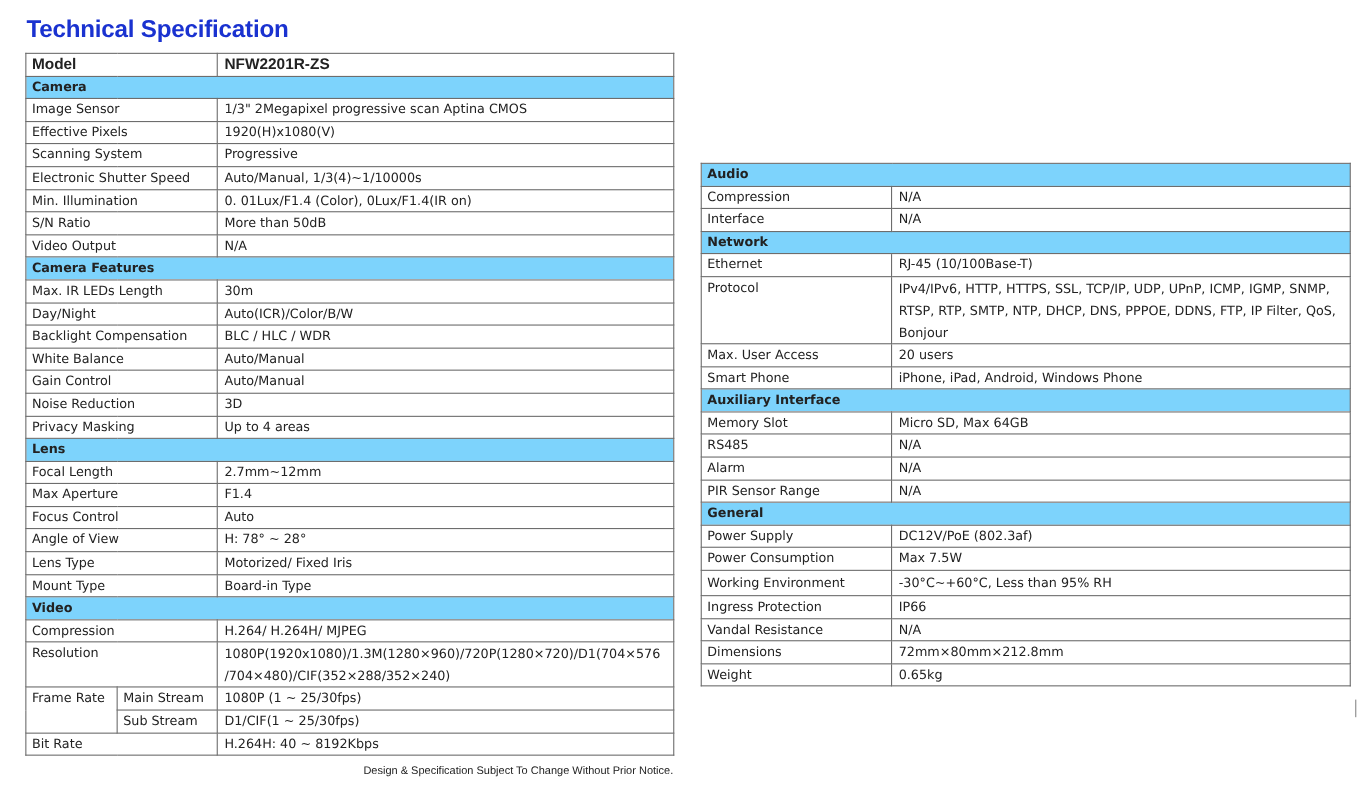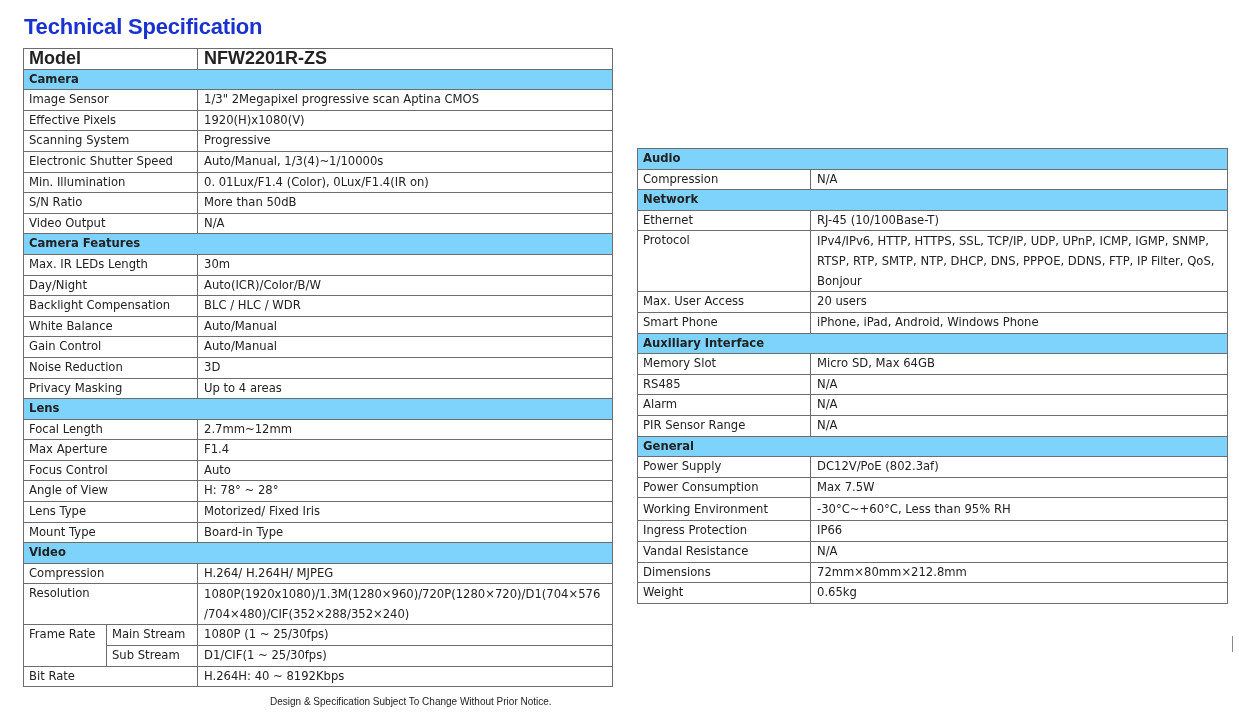--- a/index.html
+++ b/index.html
@@ -3,27 +3,27 @@
 <meta charset="utf-8">
 <style>
   html, body { margin: 0; padding: 0; background: #ffffff; }
   body { width: 1239px; height: 718px; position: relative; overflow: hidden; font-family: "DejaVu Sans", sans-serif; color: #222; }
   .title { position: absolute; left: 24px; top: 10px; font-family: "Liberation Sans", sans-serif; font-weight: bold; font-size: 22px; color: #1a32d0; letter-spacing: -0.2px; line-height: 34px; }
   table.spec { position: absolute; border-collapse: collapse; font-family: "DejaVu Sans", sans-serif; font-size: 11.6px; color: #222; table-layout: fixed; }
   table.spec td { border: 1px solid #6d6d6d; padding: 0 0 0 5px; height: 19.6px; line-height: 19.6px; white-space: nowrap; overflow: hidden; vertical-align: top; }
   table.spec td.val { padding-left: 6px; }
   table.spec td.multi { white-space: normal; line-height: 20px; }
   table.spec tr.section td { background: #7dd3fc; font-weight: bold; }
-  table.spec tr.model td { font-family: "Liberation Sans", sans-serif; font-weight: bold; font-size: 18px; }
+  table.spec tr.model td { font-family: "Liberation Sans", sans-serif; font-weight: bold; font-size: 14px; }
   #left-table { left: 23px; top: 48px; width: 590px; }
   #right-table { left: 637px; top: 148px; width: 591px; }
   #left-table .c1 { width: 83px; }
   #left-table .c2 { width: 91px; }
   #right-table .c1 { width: 173px; }
-  .notice { position: absolute; left: 270px; top: 696px; width: 342px; font-family: "Liberation Sans", sans-serif; font-size: 10px; color: #222; }
+  .notice { position: absolute; left: 270px; top: 696px; width: 342px; text-align: right; font-family: "Liberation Sans", sans-serif; font-size: 10px; color: #222; }
   .edge-mark { position: absolute; left: 1232px; top: 636px; width: 1px; height: 16px; background: #888; }
 </style>
 </head>
 <body>
 
 <div class="title">Technical Specification</div>
 
 <table class="spec" id="left-table">
   <colgroup>
       <col class="c1">
@@ -166,20 +166,24 @@
       <col>
     </colgroup>
   <tbody>
       <tr class="section">
         <td colspan="2">Audio</td>
       </tr>
   <tr>
         <td>Compression</td>
         <td class="val">N/A</td>
       </tr>
+  <tr>
+        <td>Interface</td>
+        <td class="val">N/A</td>
+      </tr>
 
   <tr class="section">
         <td colspan="2">Network</td>
       </tr>
   <tr>
         <td>Ethernet</td>
         <td class="val">RJ-45 (10/100Base-T)</td>
       </tr>
   <tr>
     <td>Protocol</td>

